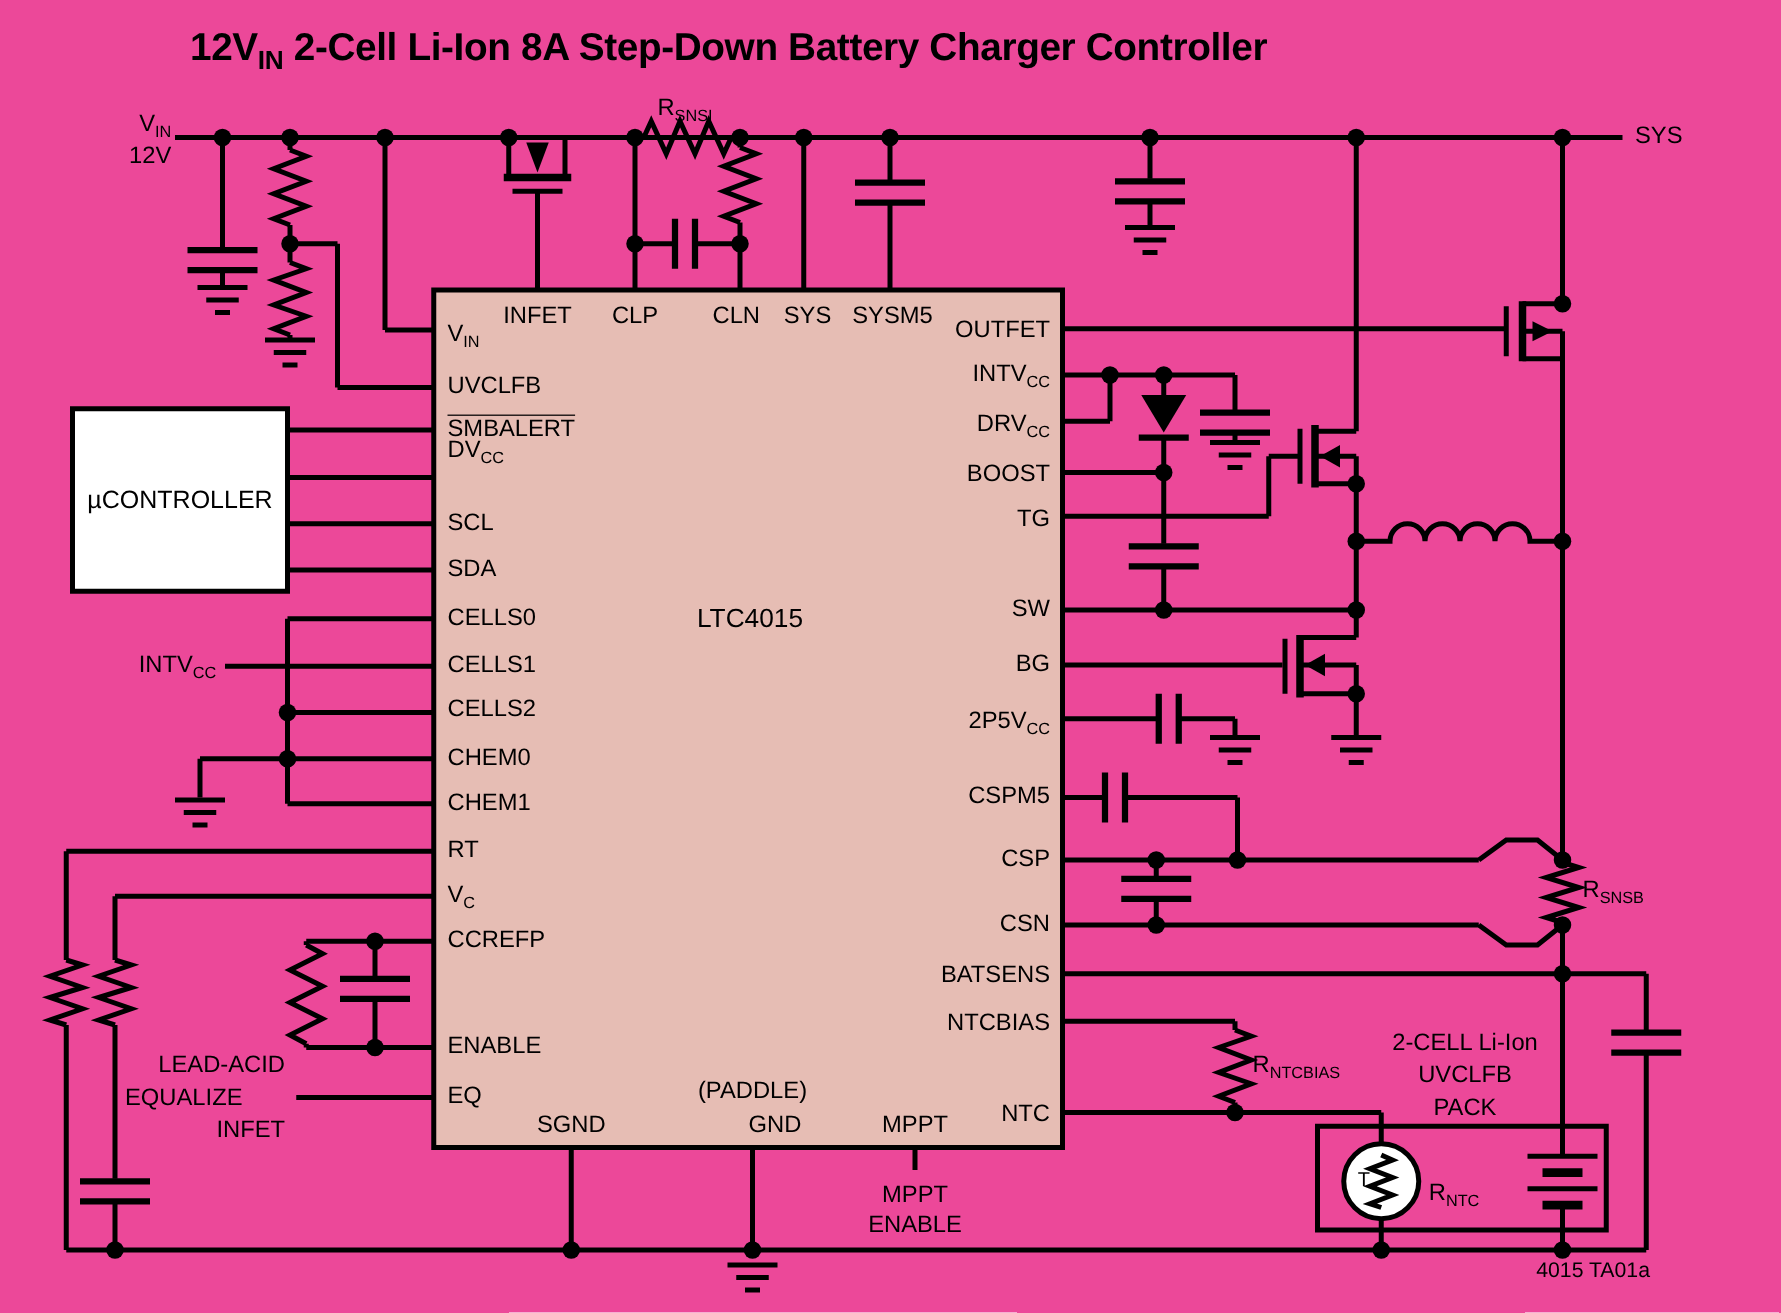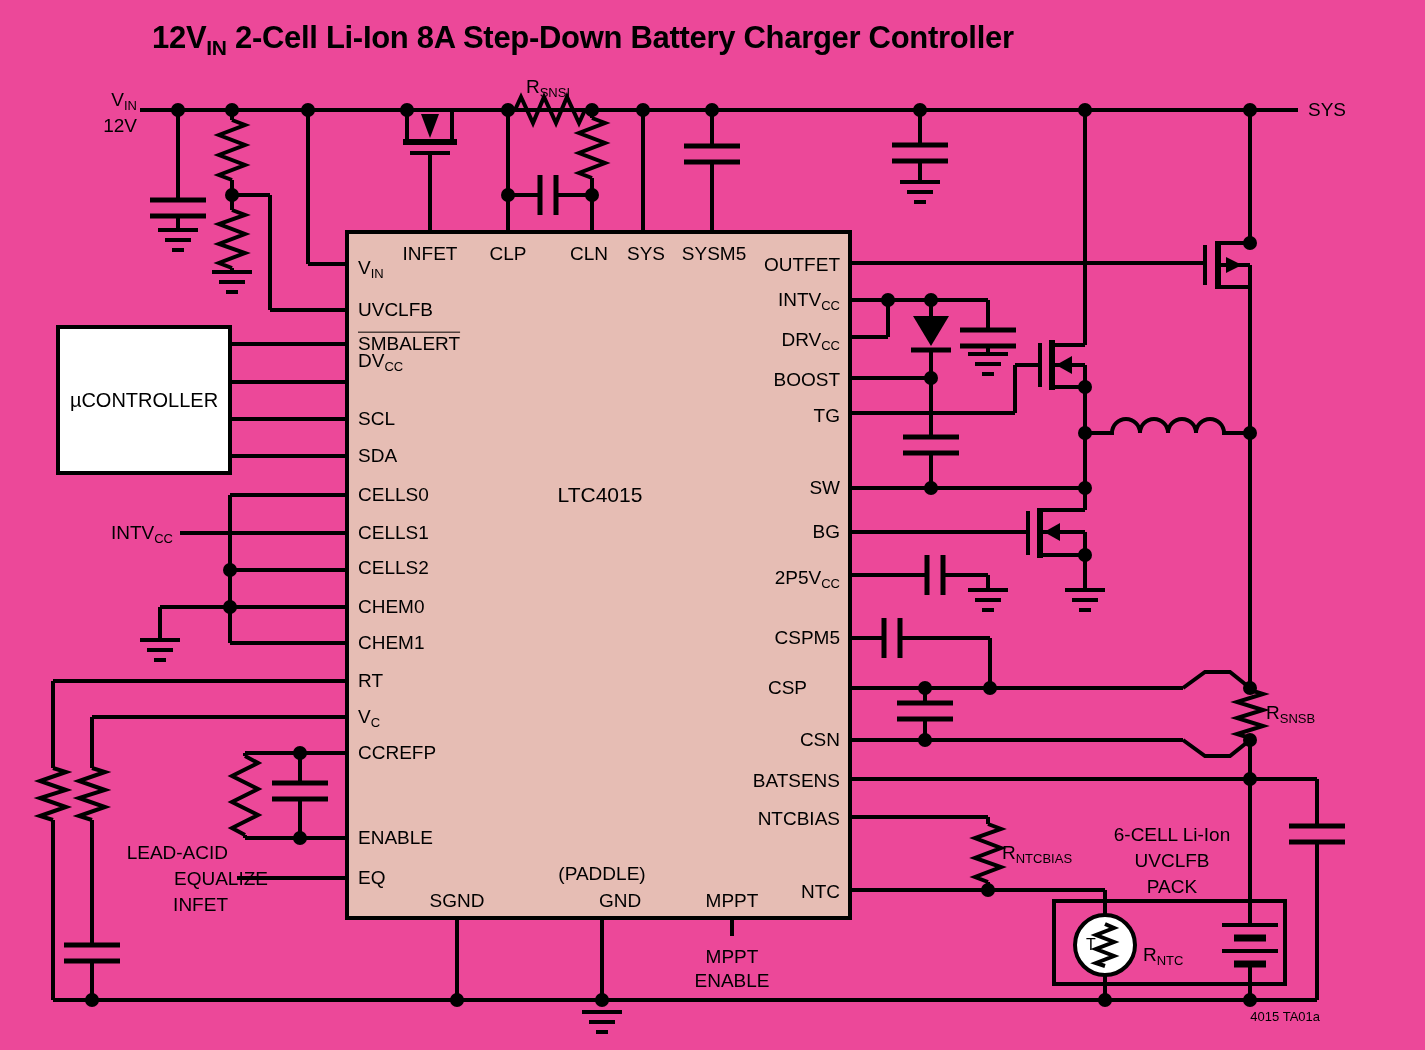--- a/index.html
+++ b/index.html
@@ -9,21 +9,21 @@
   .lbl{position:absolute;white-space:nowrap;font-size:19px;line-height:1.3}
   .vc{transform:translateY(-50%)}
   .hc{transform:translate(-50%,-50%);text-align:right}
   .ra{text-align:right}
   .lbl sub{font-size:13px;line-height:0}
   .ovl{text-decoration:overline}
   .title{font-size:31px;font-weight:bold;letter-spacing:-0.3px}
   .title sub{font-size:21px;font-weight:bold}
   .partnum{font-size:21px}
   .boxlbl{font-size:20px}
-  .note{font-size:13px}
+  .note{font-size:17px}
   .small-t{font-size:16px}
 </style>
 </head>
 <body>
 
 <div class="canvas">
 
 <svg width="1425" height="1050" viewBox="0 0 1425 1050">
 
   <rect x="347" y="232" width="503" height="686" stroke="#000" stroke-width="4" fill="#e6bdb4"></rect>
@@ -213,27 +213,27 @@
 
 <div class="lbl vc" style="left:1308px;top:110px"><span>SYS</span></div>
 
 <div class="lbl hc" style="left:548px;top:87px"><span>R</span><sub>SNSI</sub></div>
 
 <div class="lbl hc boxlbl" style="left:144px;top:400px"><span>µCONTROLLER</span></div>
 
 <div class="lbl vc ra" style="right:1252px;top:533px"><span>INTV</span><sub>CC</sub></div>
 
 <div class="lbl vc ra" style="right:1197px;top:853px"><span>LEAD-ACID</span></div>
-<div class="lbl vc ra" style="right:1157px;top:879px"><span>EQUALIZE</span></div>
+<div class="lbl vc ra" style="right:1231px;top:879px"><span>EQUALIZE</span></div>
 <div class="lbl vc ra" style="right:1197px;top:905px"><span>INFET</span></div>
 
 <div class="lbl hc" style="left:732px;top:957px"><span>MPPT</span></div>
 <div class="lbl hc" style="left:732px;top:981px"><span>ENABLE</span></div>
 
-<div class="lbl hc" style="left:1172px;top:835px"><span>6-CELL Li-Ion</span></div>
+<div class="lbl hc" style="left:1172px;top:835px"><span>2-CELL Li-Ion</span></div>
 <div class="lbl hc" style="left:1172px;top:861px"><span>UVCLFB</span></div>
 <div class="lbl hc" style="left:1172px;top:887px"><span>PACK</span></div>
 
 <div class="lbl vc" style="left:1266px;top:713px"><span>R</span><sub>SNSB</sub></div>
 <div class="lbl vc" style="left:1002px;top:853px"><span>R</span><sub>NTCBIAS</sub></div>
 <div class="lbl vc" style="left:1143px;top:955px"><span>R</span><sub>NTC</sub></div>
 <div class="lbl hc small-t" style="left:1091px;top:945px"><span>T</span></div>
 
 <div class="lbl vc ra note" style="right:105px;top:1017px"><span>4015 TA01a</span></div>
 
@@ -264,21 +264,21 @@
 
 <div class="lbl vc ra" style="right:585px;top:265px"><span>OUTFET</span></div>
 <div class="lbl vc ra" style="right:585px;top:300px"><span>INTV</span><sub>CC</sub></div>
 <div class="lbl vc ra" style="right:585px;top:340px"><span>DRV</span><sub>CC</sub></div>
 <div class="lbl vc ra" style="right:585px;top:380px"><span>BOOST</span></div>
 <div class="lbl vc ra" style="right:585px;top:416px"><span>TG</span></div>
 <div class="lbl vc ra" style="right:585px;top:488px"><span>SW</span></div>
 <div class="lbl vc ra" style="right:585px;top:532px"><span>BG</span></div>
 <div class="lbl vc ra" style="right:585px;top:578px"><span>2P5V</span><sub>CC</sub></div>
 <div class="lbl vc ra" style="right:585px;top:638px"><span>CSPM5</span></div>
-<div class="lbl vc ra" style="right:618px;top:688px"><span>CSP</span></div>
+<div class="lbl vc ra" style="right:585px;top:688px"><span>CSP</span></div>
 <div class="lbl vc ra" style="right:585px;top:740px"><span>CSN</span></div>
 <div class="lbl vc ra" style="right:585px;top:781px"><span>BATSENS</span></div>
 <div class="lbl vc ra" style="right:585px;top:819px"><span>NTCBIAS</span></div>
 <div class="lbl vc ra" style="right:585px;top:892px"><span>NTC</span></div>
 
 <div class="lbl hc" style="left:457px;top:901px"><span>SGND</span></div>
 <div class="lbl hc" style="left:602px;top:874px"><span>(PADDLE)</span></div>
 <div class="lbl hc" style="left:620px;top:901px"><span>GND</span></div>
 <div class="lbl hc" style="left:732px;top:901px"><span>MPPT</span></div>
 

